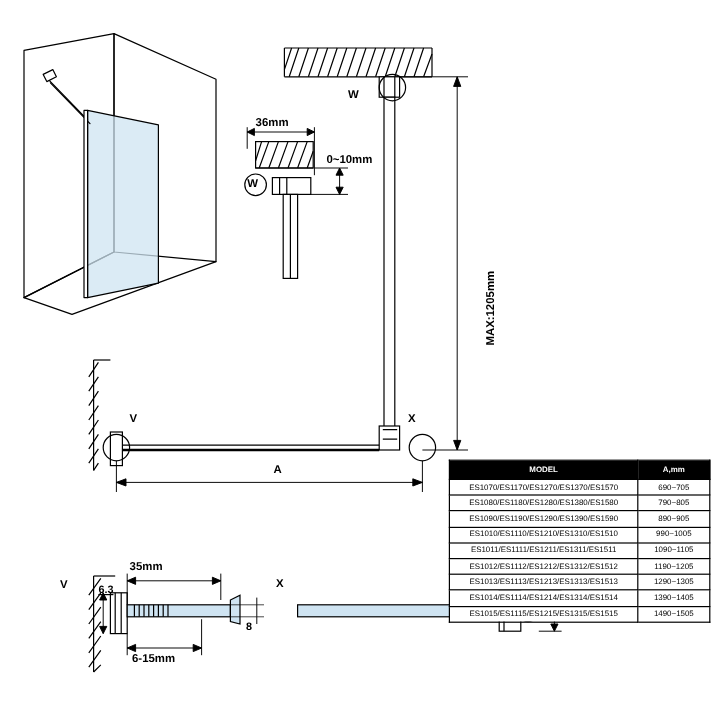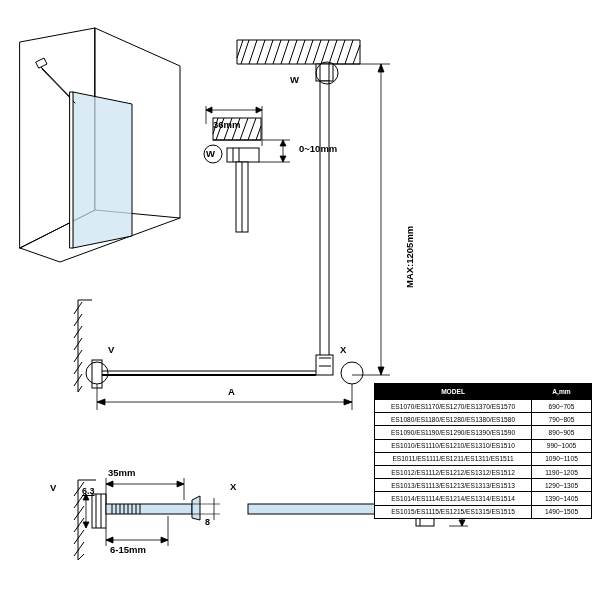--- a/index.html
+++ b/index.html
@@ -209,23 +209,23 @@
         <path d="M449,492 L468,492 M449,526 L468,526"></path>
       </g>
     </g>
 
   </svg>
 
   <div class="lbl" style="left:290px;top:74px;">W</div>
 
   <div class="lbl" style="left:206px;top:148px;">W</div>
 
-  <div class="lbl" style="left:213px;top:97px;margin-top:22px;">36mm</div>
-
-  <div class="lbl" style="left:272px;top:143px;margin-left:27px;">0~10mm</div>
+  <div class="lbl" style="left:213px;top:97px;">36mm</div>
+
+  <div class="lbl" style="left:272px;top:128px;">0~10mm</div>
 
   <div class="lbl vert" style="left:404px;top:288px;transform:rotate(-90deg);">MAX:1205mm</div>
 
   <div class="lbl" style="left:108px;top:344px;">V</div>
 
   <div class="lbl" style="left:340px;top:344px;">X</div>
 
   <div class="lbl" style="left:228px;top:386px;">A</div>
 
   <div class="lbl" style="left:50px;top:482px;">V</div>

